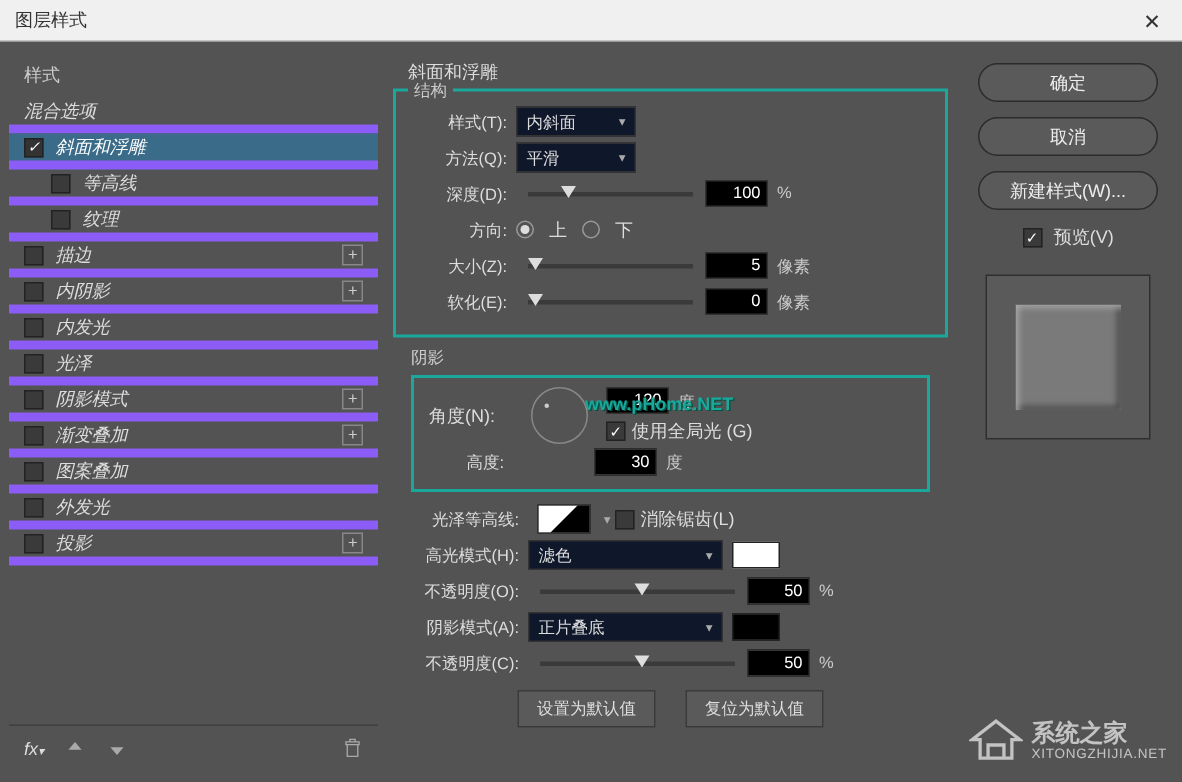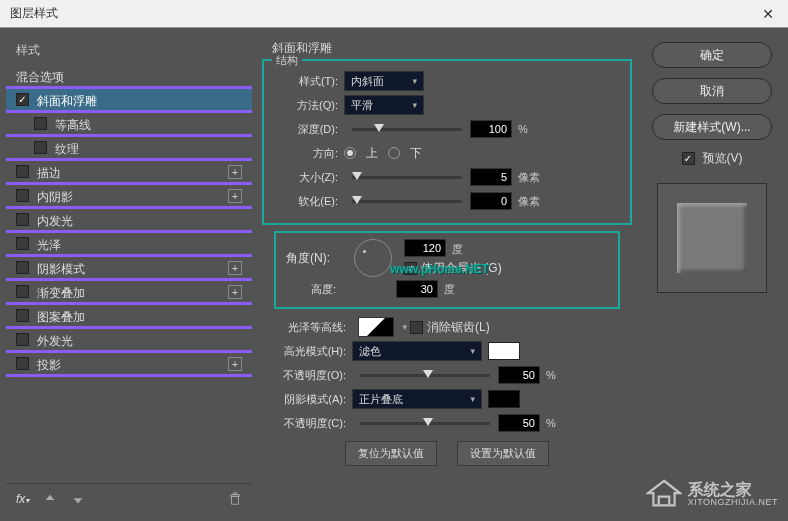--- a/index.html
+++ b/index.html
@@ -3,21 +3,21 @@
 <meta charset="utf-8">
 <style>
 * { margin:0; padding:0; box-sizing:border-box; font-family:"Microsoft YaHei",sans-serif; }
 body { background:#535353; color:#ddd; font-size:12px; width:788px; height:521px; overflow:hidden; }
 .titlebar { background:#f0f0f0; color:#333; height:28px; display:flex; align-items:center; justify-content:space-between; padding:0 0 0 10px; border-bottom:1px solid #999; }
 .titlebar .close { width:40px; height:28px; display:flex; align-items:center; justify-content:center; font-size:14px; }
 .main { display:flex; height:493px; background:#535353; padding:8px 6px; }
 .leftpanel { width:246px; display:flex; flex-direction:column; }
 .leftheader { padding:6px 10px; color:#ccc; }
 .styles-list { flex:1; }
-.style-item { display:flex; padding:4px 10px; border-bottom:3px solid #8b5cf6; height:24px; }
+.style-item { display:flex; align-items:center; padding:4px 10px; border-bottom:6px solid #8b5cf6; height:24px;font-style:italic; }
 .style-item.selected { background:#3a6b88; color:#fff; }
 .style-item .cb { width:13px; height:13px; background:#3a3a3a; border:1px solid #222; margin-right:8px; display:flex; align-items:center; justify-content:center; font-size:10px; color:#fff; }
 .style-item .cb.checked { background:#333; }
 .style-item.indent { padding-left:28px; }
 .style-item .add { margin-left:auto; width:14px; height:14px; border:1px solid #888; display:flex; align-items:center; justify-content:center; font-size:11px; color:#ccc; }
 .leftfooter { border-top:1px solid #3f3f3f; height:30px; display:flex; align-items:center; padding:0 10px; gap:14px; }
 .leftfooter svg { width:14px; height:14px; }
 .centerpanel { flex:1; padding:0 10px; }
 .section-title { color:#ddd; font-size:12px; margin:4px 0 2px 10px; }
 .fieldset { border:1px solid #444; padding:8px 12px 10px 12px; margin-bottom:6px; position:relative; }
@@ -190,20 +190,21 @@
         <span class="lbl">软化(E):</span>
         <div class="slider-track">
             <div class="slider-thumb" style="left:0"></div>
           </div>
         <input class="numinput" value="0" style="">
         <span class="unit">像素</span>
       </div>
     </div>
 
     <div class="fieldset" style="border:none;padding-top:0">
+      <div class="legend" style="position:static;background:none;padding:0;margin-bottom:4px">阴影</div>
 
       <div class="fieldset highlight" style="padding:6px 10px">
         <div class="shading-row">
           <span class="lbl" style="width:56px">角度(N):</span>
           <div class="angle-ctrl"></div>
           <div style="display:flex;flex-direction:column;gap:3px">
             <div style="display:flex;align-items:flex-end">
               <input class="numinput" value="120" style="">
               <span class="unit">度</span>
             </div>
@@ -256,22 +257,22 @@
       <div class="row">
         <span class="lbl" style="width:78px">不透明度(C):</span>
         <div class="slider-track" style="max-width:130px">
             <div class="slider-thumb" style="left:63px"></div>
           </div>
         <input class="numinput" value="50" style="">
         <span class="unit">%</span>
       </div>
 
       <div class="btnrow">
+        <button class="btn-flat">设置为默认值</button>
         <button class="btn-flat">复位为默认值</button>
-        <button class="btn-flat">设置为默认值</button>
       </div>
     </div>
   </div>
 
   <div class="rightpanel">
     <div class="rbtn">确定</div>
     <div class="rbtn">取消</div>
     <div class="rbtn">新建样式(W)...</div>
     <div style="display:flex;align-items:center;gap:4px">
       <span class="cbx checked"></span>

